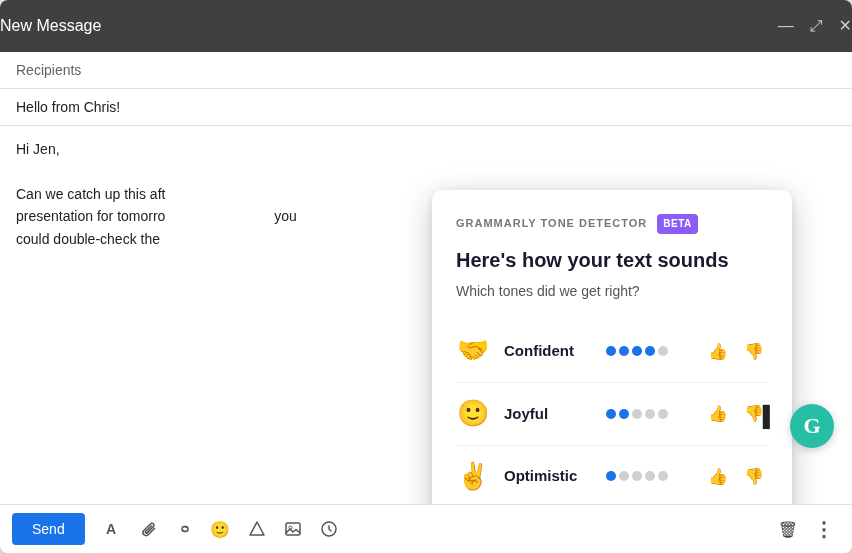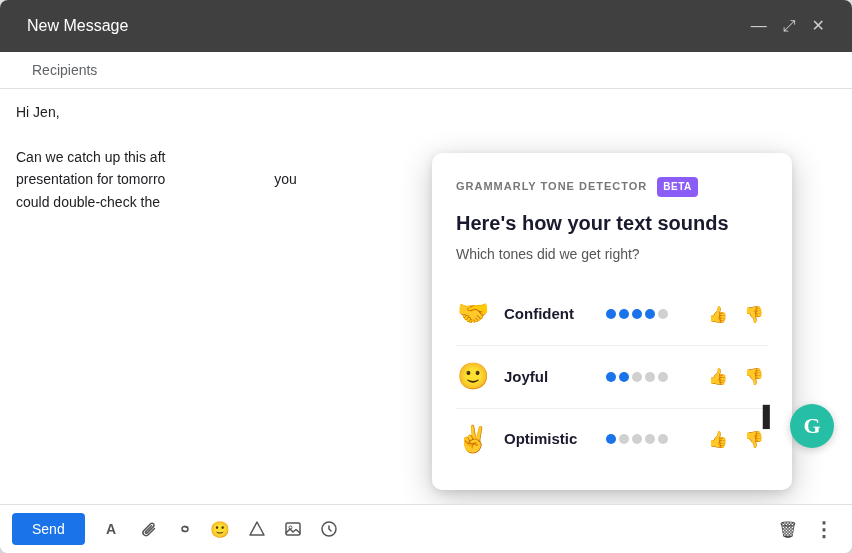--- a/index.html
+++ b/index.html
@@ -26,21 +26,21 @@
       overflow: hidden;
     }
 
     
     .title-bar {
       background: #404040;
       color: #fff;
       display: flex;
       align-items: center;
       justify-content: space-between;
-      padding: 0 27px;
+      padding: 0 0;
       height: 52px;
       flex-shrink: 0;
     }
     .title-bar-title {
       font-size: 16px;
       font-weight: 500;
       color: #fff;
     }
     .title-bar-actions {
       display: flex;
@@ -50,21 +50,21 @@
     .title-bar-icon {
       color: #ccc;
       font-size: 16px;
       cursor: pointer;
       line-height: 1;
     }
 
     
     .recipients-row {
       border-bottom: 1px solid #e0e0e0;
-      padding: 10px 32px;
+      padding: 10px 16px;
       font-size: 14px;
       color: #5f6368;
       flex-shrink: 0;
     }
 
     
     .subject-row {
       border-bottom: 1px solid #e0e0e0;
       padding: 10px 16px;
       font-size: 14px;
@@ -260,20 +260,23 @@
       <span class="title-bar-icon">—</span>
       <span class="title-bar-icon">⤢</span>
       <span class="title-bar-icon">✕</span>
     </div>
   </div>
 
   <div class="recipients-row">
     <span>Recipients</span>
   </div>
 
+  <div class="subject-row">
+    <span>Hello from Chris!</span>
+  </div>
 
   <div class="compose-body">
     <p>Hi Jen,</p>
     <br>
     <p>Can we catch up this aft</p>
     <p>presentation for tomorro&nbsp;&nbsp;&nbsp;&nbsp;&nbsp;&nbsp;&nbsp;&nbsp;&nbsp;&nbsp;&nbsp;&nbsp;&nbsp;&nbsp;&nbsp;&nbsp;&nbsp;&nbsp;&nbsp;&nbsp;&nbsp;&nbsp;&nbsp;&nbsp;&nbsp;&nbsp;&nbsp;&nbsp;you</p>
     <p>could double-check the</p>
 
     
     <div class="grammarly-popup">

